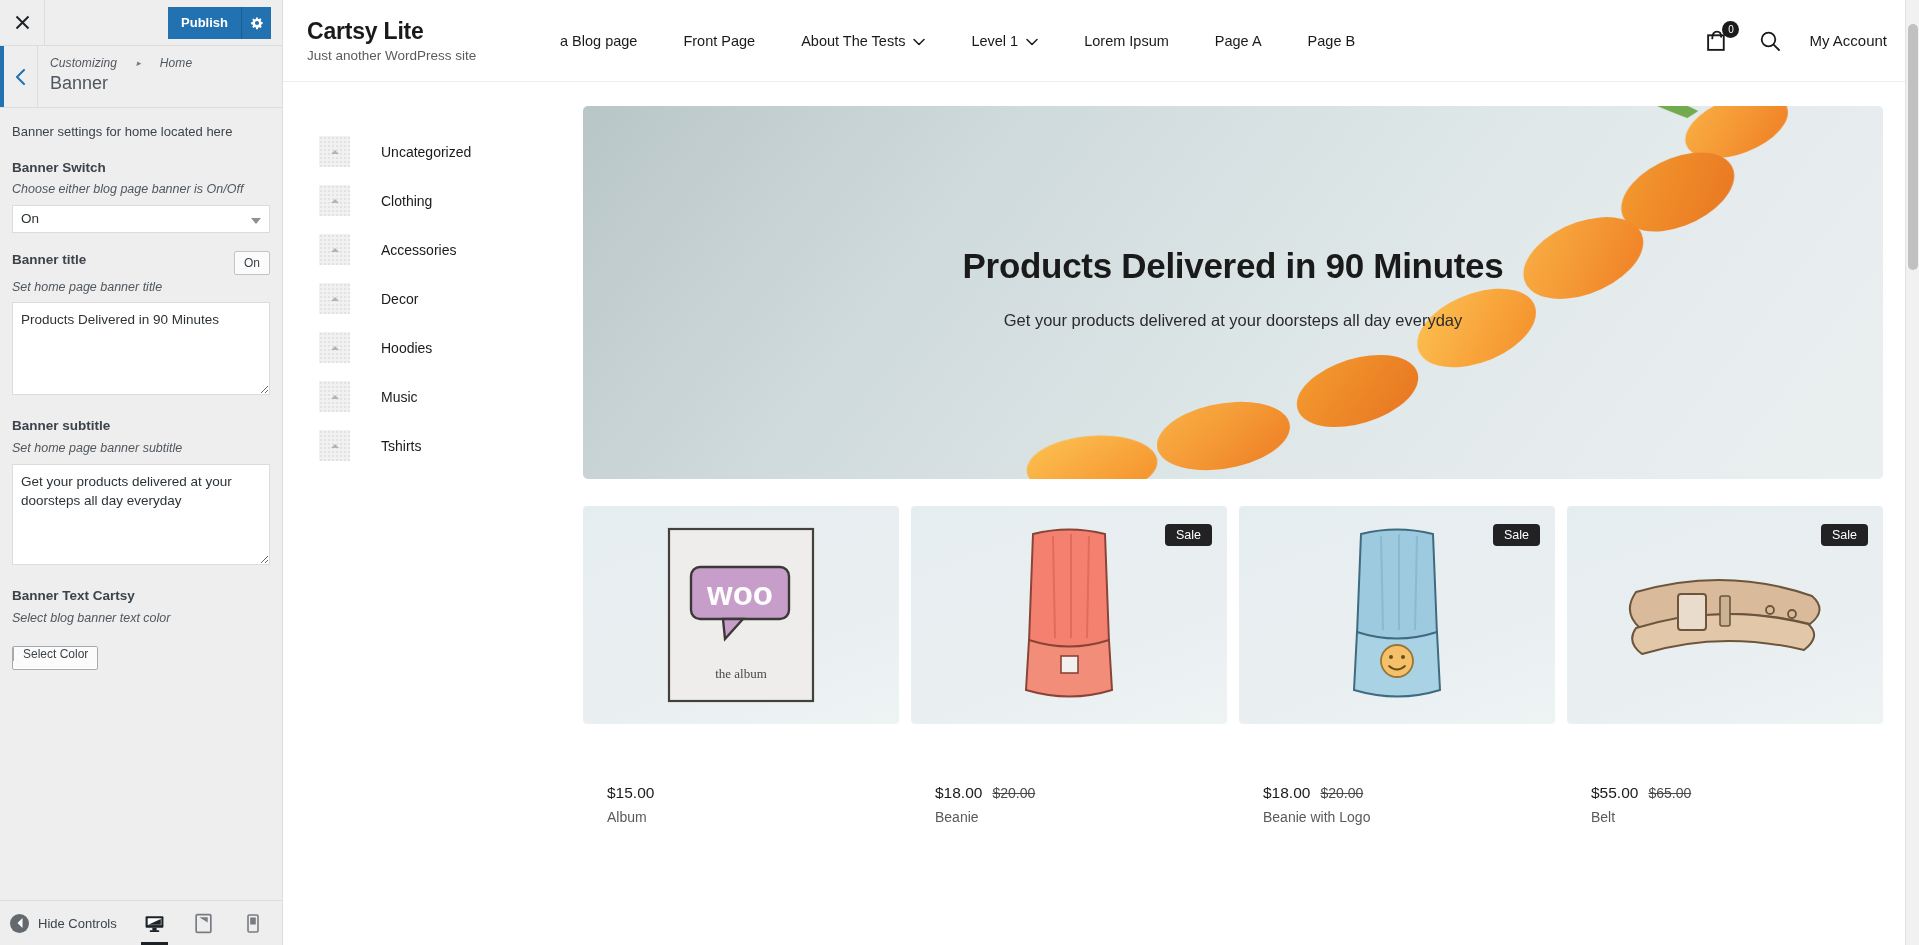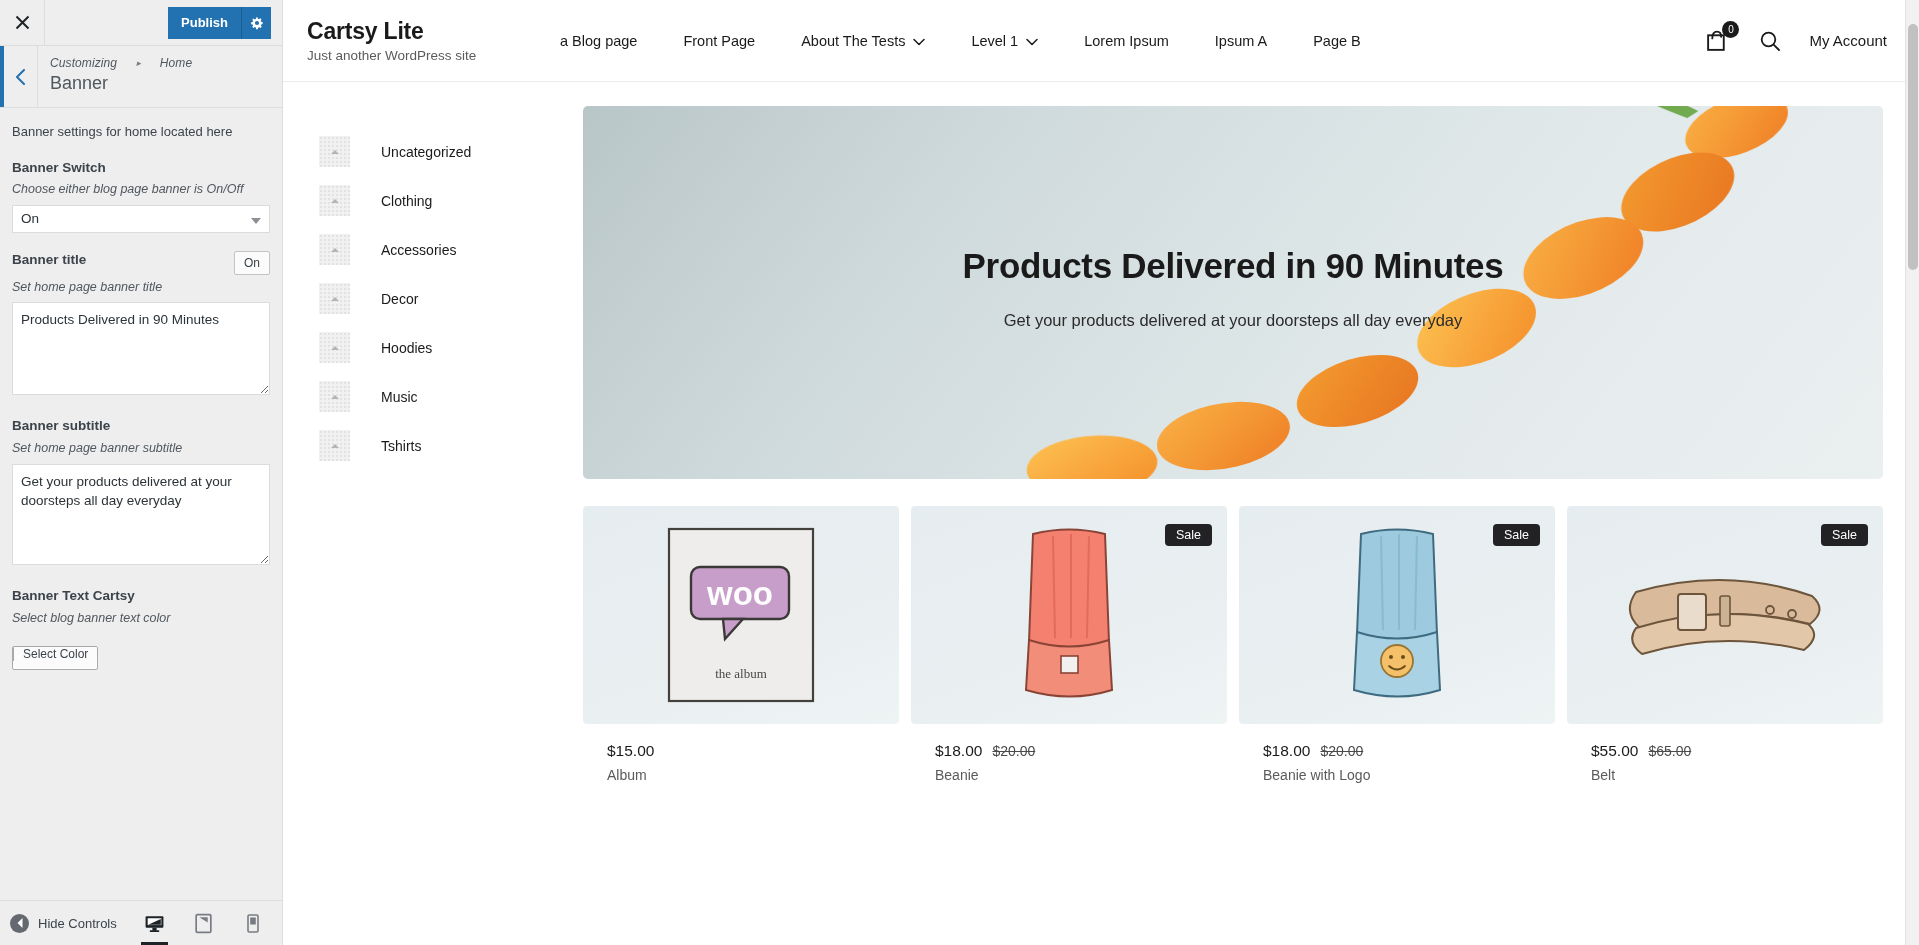--- a/index.html
+++ b/index.html
@@ -219,21 +219,21 @@
     position: relative; overflow: hidden;
     display: flex; align-items: center; justify-content: center;
   }
   .sale-badge {
     position: absolute; top: 18px; right: 15px; z-index: 5;
     background: #222225; color: #fff; font-size: 12.5px;
     padding: 4px 11px; border-radius: 4px;
   }
   .product-meta { padding: 18px 24px 0 24px; }
   .price-row { display: flex; align-items: baseline; gap: 10px; }
-  .price { font-size: 15.5px; color: #1a1a1a; }
+  .price { font-size: 15.5px; color: #1a1a1a; margin-top: 42px; }
   .price-old { font-size: 14px; color: #4a4a4a; text-decoration: line-through; }
   .product-name { font-size: 14px; color: #5a5a5a; margin-top: 7px; }
 
   .scrollbar-v {
     position: absolute; right: 0; top: 0; width: 14px; height: 945px;
     background: #f1f1f1; border-left: 1px solid #e2e2e2;
   }
   .scrollbar-thumb {
     position: absolute; top: 24px; left: 2px; width: 10px; height: 246px;
     background: #c1c1c1; border-radius: 5px;
@@ -385,21 +385,21 @@
           <span>
             <svg width="12" height="8" viewBox="0 0 12 8" aria-hidden="true">
                 <path d="M1 1.5 L6 6.5 L11 1.5" stroke="#1a1a1a" stroke-width="1.5" fill="none" stroke-linecap="round" stroke-linejoin="round"></path>
               </svg>
           </span>
         </div>
         <div class="nav-item">
           <span>Lorem Ipsum</span>
         </div>
         <div class="nav-item">
-          <span>Ipsum A</span>
+          <span>Page A</span>
         </div>
         <div class="nav-item">
           <span>Page B</span>
         </div>
       </nav>
 
       <div class="header-actions">
         <div class="cart-wrap">
           <svg width="25" height="25" viewBox="0 0 24 24" aria-hidden="true">
             <rect x="3" y="7" width="15" height="14" fill="none" stroke="#1a1a1a" stroke-width="1.8"></rect>

